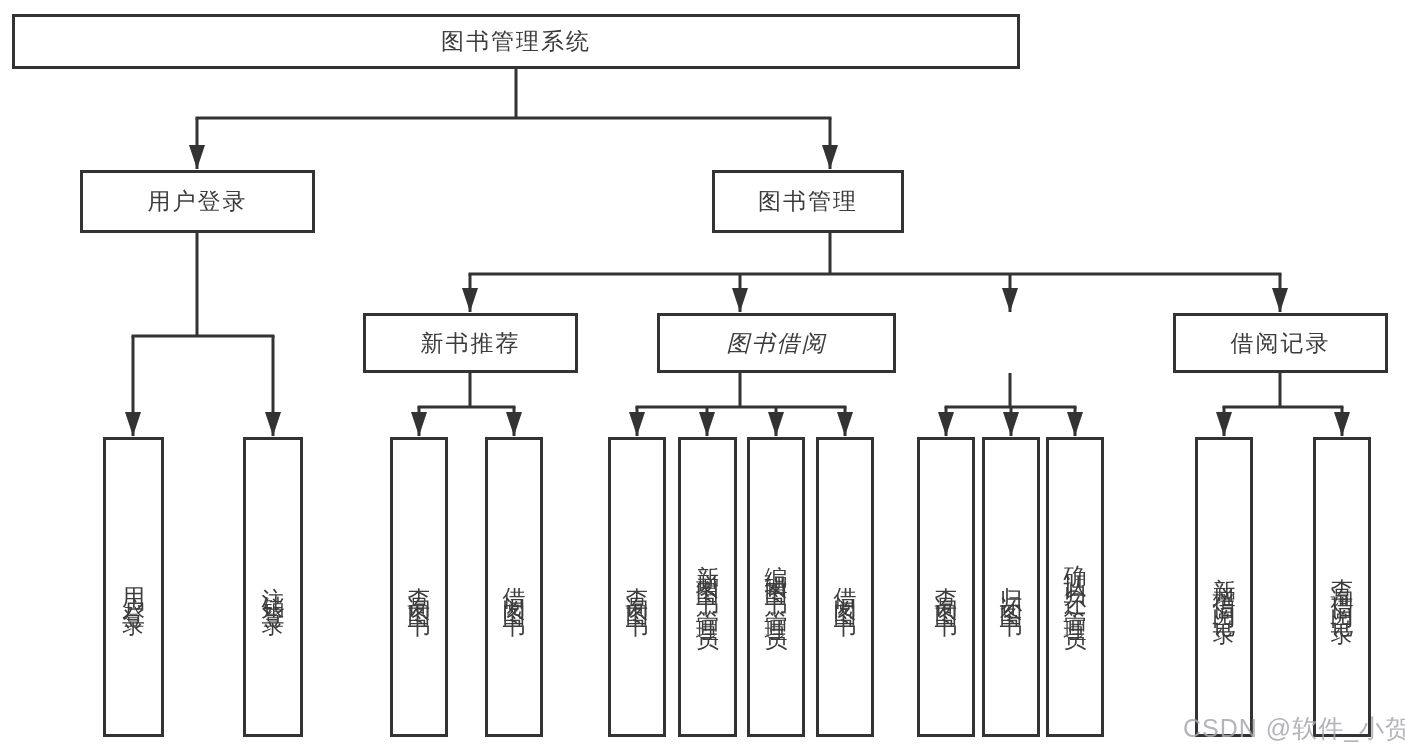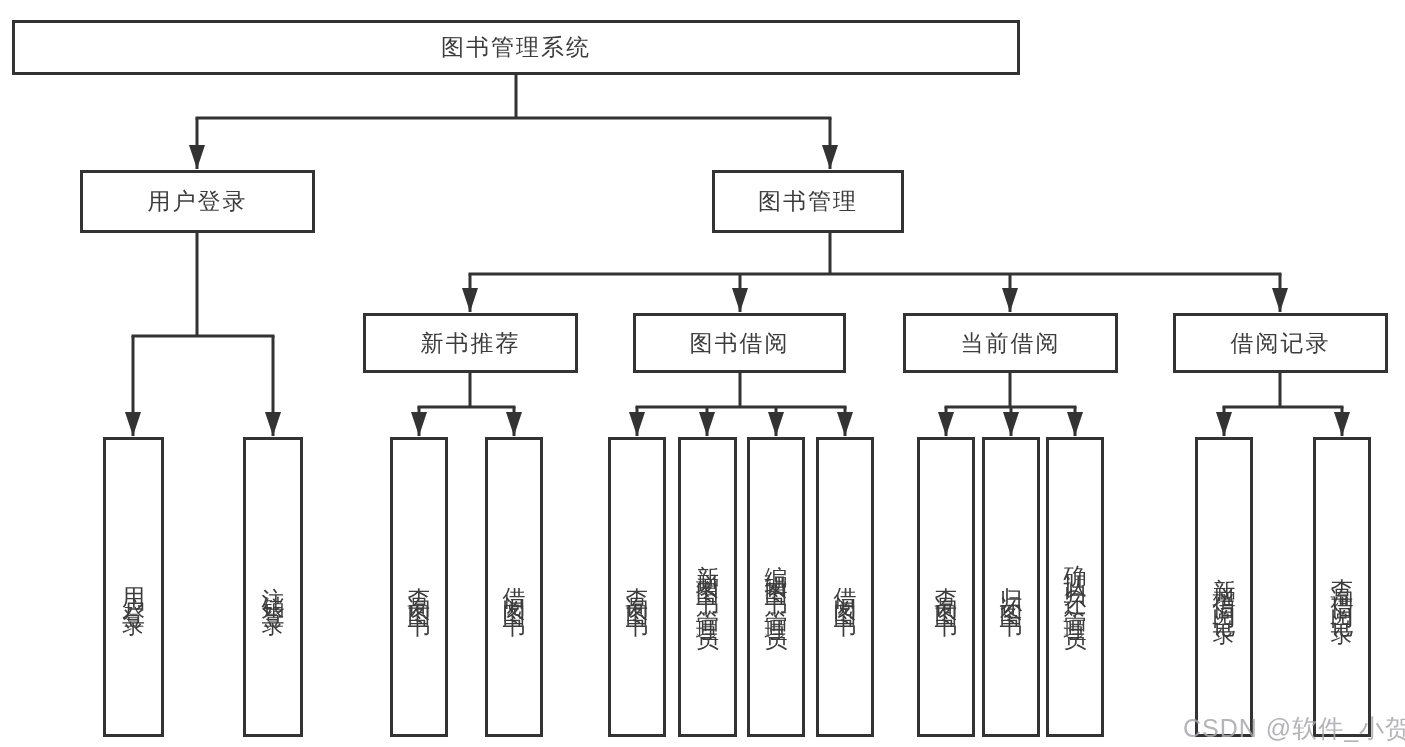--- a/index.html
+++ b/index.html
@@ -22,25 +22,25 @@
     z-index:2;
   }
   .hnode{font-size:23px;letter-spacing:2px;white-space:nowrap;}
   .vnode{z-index:2;}
   .vnode .vtext{
     writing-mode:vertical-rl;text-orientation:mixed;
     font-size:23px;letter-spacing:9px;line-height:1;
     white-space:nowrap;
   }
   
-  #n-system{left:12px;top:20px;width:1008px;height:55px;}
+  #n-system{left:12px;top:14px;width:1008px;height:55px;}
   #n-user-login{left:80px;top:170px;width:235px;height:63px;}
   #n-book-mgmt{left:712px;top:170px;width:192px;height:63px;}
   #n-new-book-rec{left:363px;top:313px;width:215px;height:60px;}
-  #n-book-borrow{left:633px;top:313px;width:213px;height:60px;}
+  #n-book-borrow{left:657px;top:313px;width:239px;height:60px;font-style:italic;}
   #n-current-borrow{left:903px;top:313px;width:215px;height:60px;}
   #n-borrow-records{left:1173px;top:313px;width:215px;height:60px;}
   .leaf{top:437px;height:300px;}
   #n-leaf-user-login{left:103px;width:61px;}
   #n-leaf-logout{left:243px;width:60px;}
   #n-leaf-nb-query{left:390px;width:58px;}
   #n-leaf-nb-borrow{left:485px;width:58px;}
   #n-leaf-bb-query{left:608px;width:58px;}
   #n-leaf-bb-add{left:678px;width:59px;}
   #n-leaf-bb-edit{left:747px;width:58px;}
@@ -104,21 +104,20 @@
     </g>
   </svg>
 
   <div class="node hnode" id="n-system">图书管理系统</div>
 
   <div class="node hnode" id="n-user-login">用户登录</div>
   <div class="node hnode" id="n-book-mgmt">图书管理</div>
 
   <div class="node hnode" id="n-new-book-rec">新书推荐</div>
   <div class="node hnode" id="n-book-borrow">图书借阅</div>
-  <div class="node hnode" id="n-current-borrow">当前借阅</div>
   <div class="node hnode" id="n-borrow-records">借阅记录</div>
 
   <div class="node vnode leaf" id="n-leaf-user-login">
     <span class="vtext">用户登录</span>
   </div>
   <div class="node vnode leaf" id="n-leaf-logout">
     <span class="vtext">注销登录</span>
   </div>
   <div class="node vnode leaf" id="n-leaf-nb-query">
     <span class="vtext">查询图书</span>

